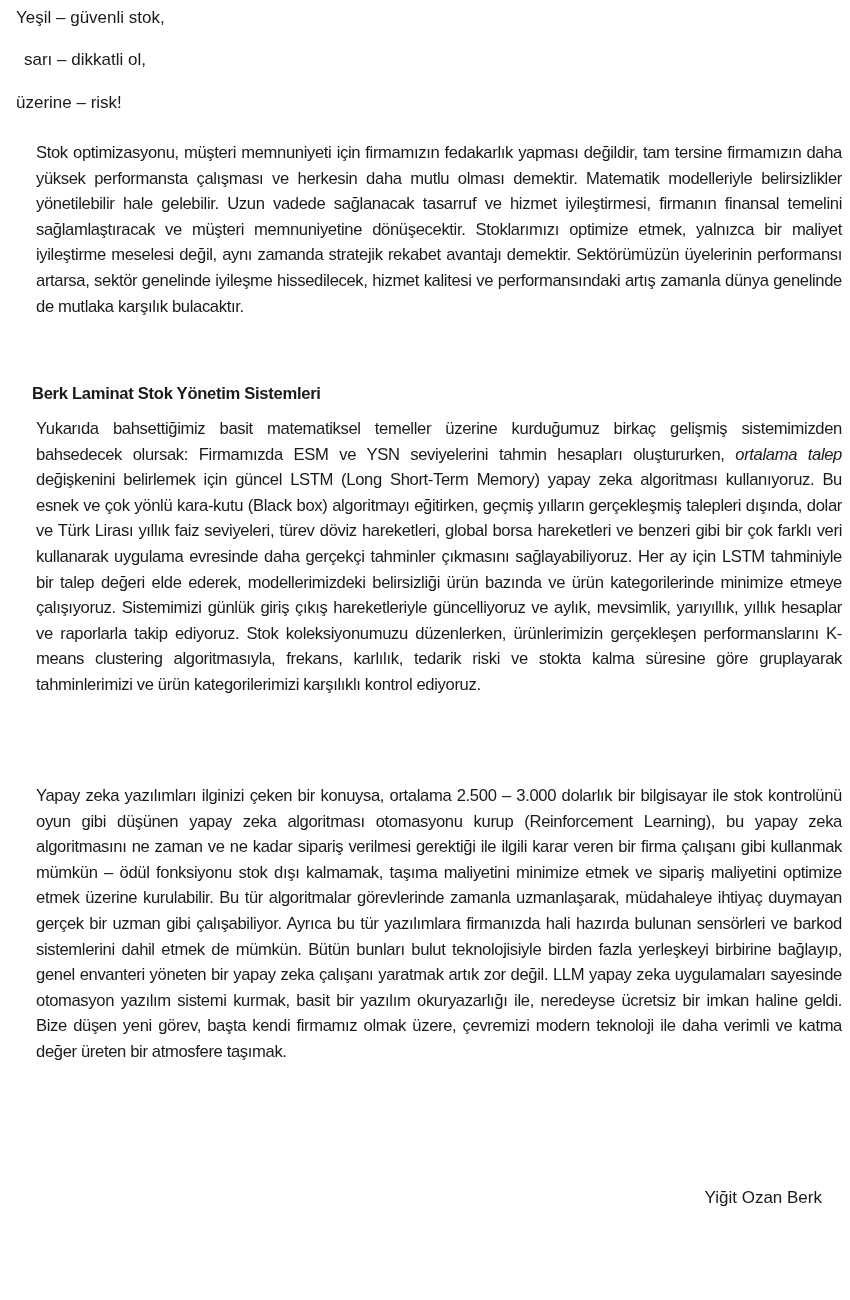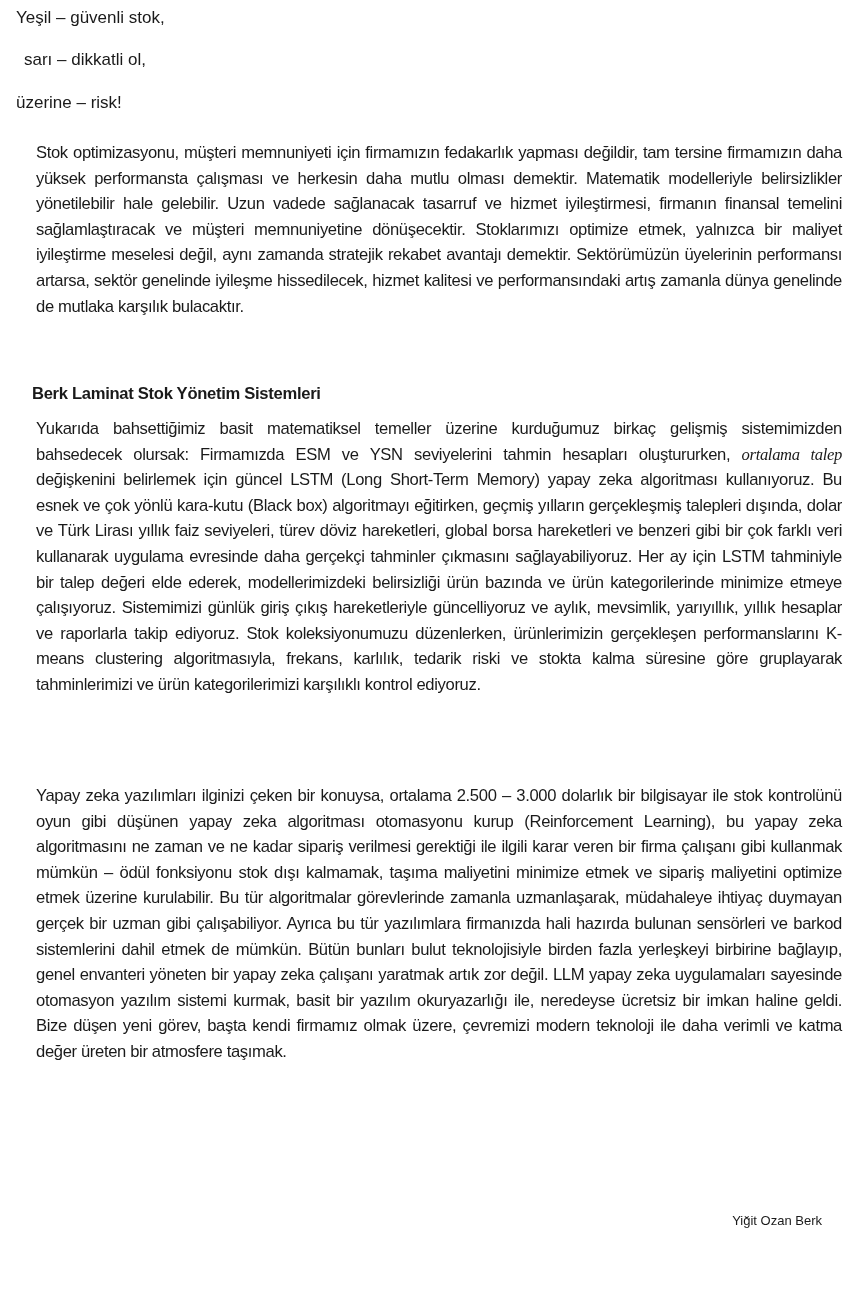--- a/index.html
+++ b/index.html
@@ -51,27 +51,26 @@
       line-height: 22px;
       letter-spacing: -0.3px;
       margin: 16px;
     }
     .p2 { top: 408px; }
     .p3 { top: 775px; }
     .signature {
       position: absolute;
       right: 0;
       text-align: center;
-      font-size: 13px;
+      font-size: 17px;
       line-height: 22px;
-      margin-top: 23px;
     }
     .sig-name { top: 1187px; }
     .sig-company { top: 1298px; }
-    em { font-style: italic; font-family: Liberation Serif, serif; }
+    em { font-style: italic; }
   </style>
 </head>
 <body>
 
 <div class="page">
 
   <div class="motto motto-1">Yeşil – güvenli stok,</div>
   <div class="motto motto-2">sarı – dikkatli ol,</div>
   <div class="motto motto-3">üzerine – risk!</div>
 

